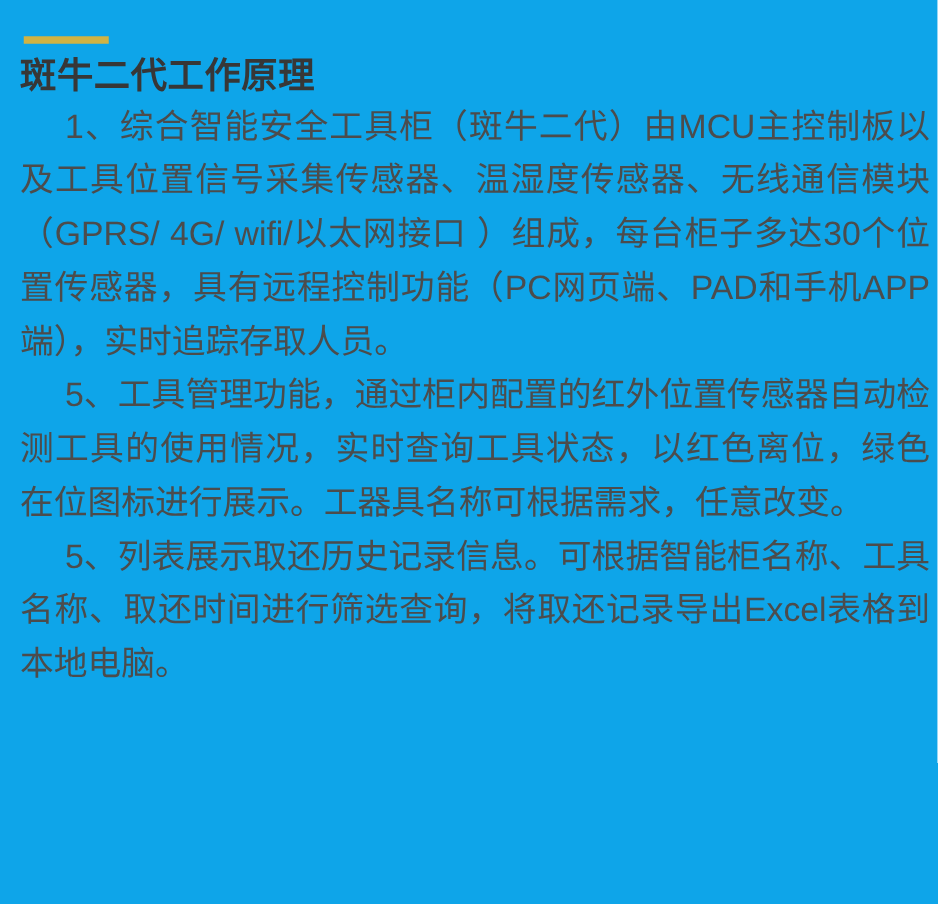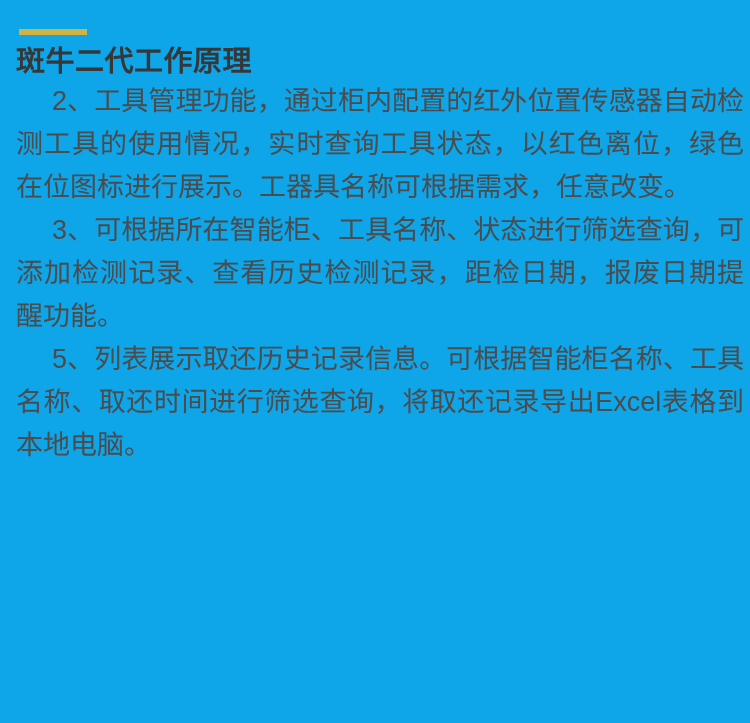--- a/index.html
+++ b/index.html
@@ -44,17 +44,17 @@
     font-weight: 400;
   }
 </style>
 </head>
 <body>
 
 <div class="page">
   <div class="accent-line"></div>
   <h1 class="page-title">斑牛二代工作原理</h1>
   <div class="article-body">
-    <p>2、工具管理功能，通过柜内配置的红外位置传感器自动检测工具的使用情况，实时查询工具状态，以红色离位，绿色在位图标进行展示。工器具名称可根据需求，任意改变。</p>
-    <p>3、可根据所在智能柜、工具名称、状态进行筛选查询，可添加检测记录、查看历史检测记录，距检日期，报废日期提醒功能。</p>
+    <p>1、综合智能安全工具柜（斑牛二代）由MCU主控制板以及工具位置信号采集传感器、温湿度传感器、无线通信模块（GPRS/ 4G/ wifi/以太网接口 ）组成，每台柜子多达30个位置传感器，具有远程控制功能（PC网页端、PAD和手机APP端），实时追踪存取人员。</p>
+    <p>5、工具管理功能，通过柜内配置的红外位置传感器自动检测工具的使用情况，实时查询工具状态，以红色离位，绿色在位图标进行展示。工器具名称可根据需求，任意改变。</p>
     <p>5、列表展示取还历史记录信息。可根据智能柜名称、工具名称、取还时间进行筛选查询，将取还记录导出Excel表格到本地电脑。</p>
   </div>
 </div>
 
 </body></html>

